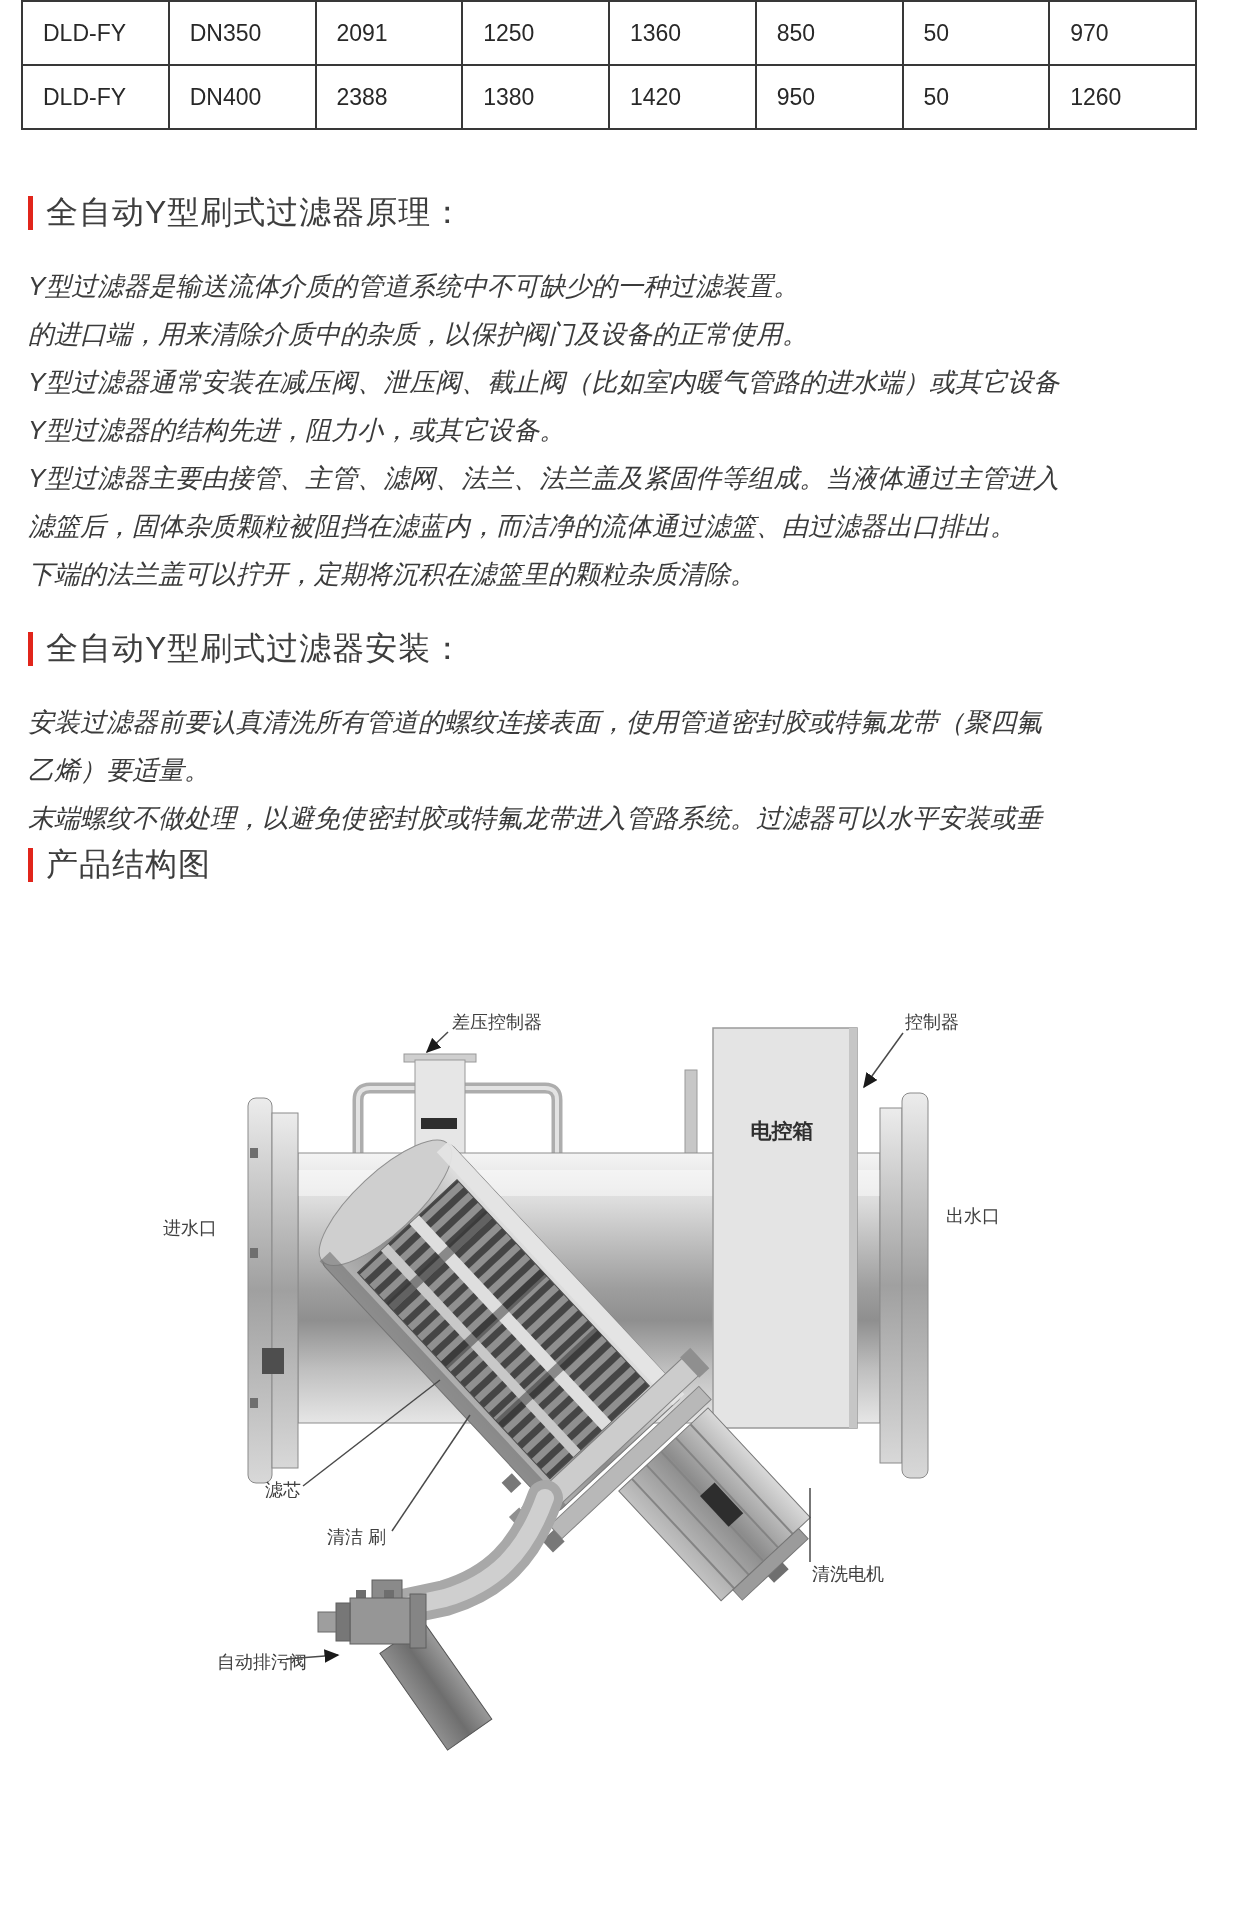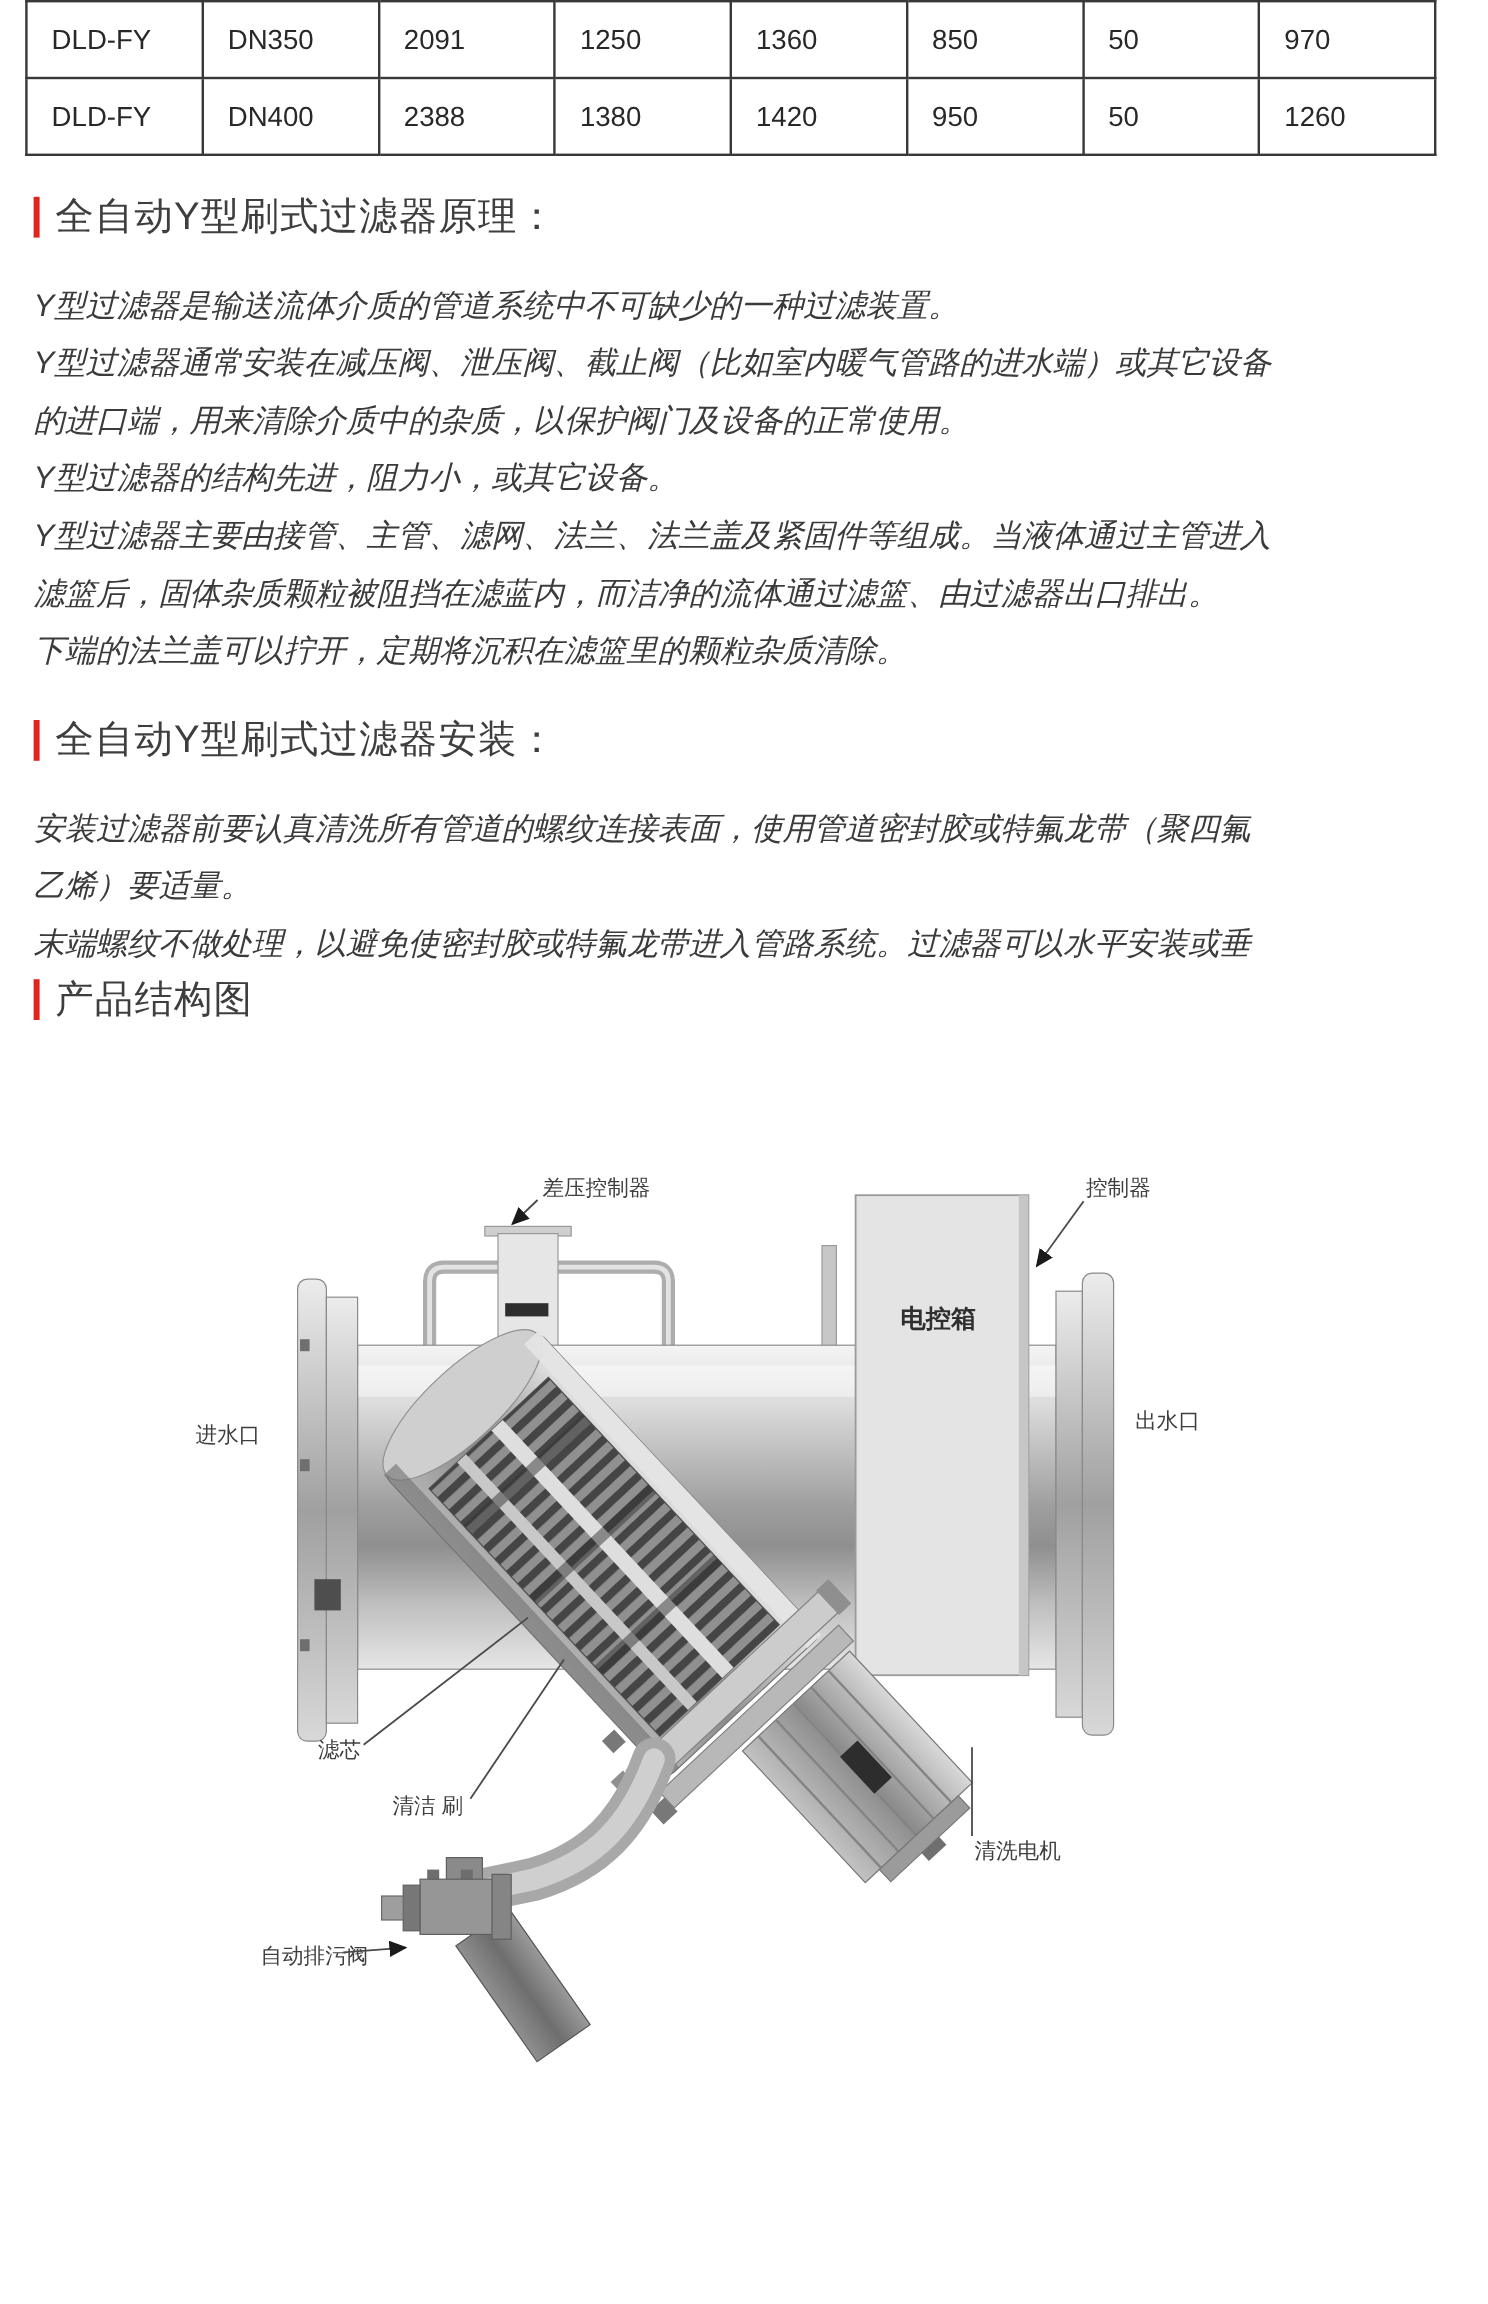--- a/index.html
+++ b/index.html
@@ -16,21 +16,21 @@
   }
   table.spec td {
     border:2px solid #383838; font-size:23px; color:#282828;
     padding:0 0 0 20px; vertical-align:middle; overflow:hidden; white-space:nowrap;
   }
   table.spec tr { height:64px; }
   
   .sec-head { display:flex; align-items:center; margin-left:28px; height:46px; }
   .bar { width:5px; height:34px; background:var(--accent); margin-right:13px; flex:0 0 auto; }
   .sec-title { font-size:32px; font-weight:500; color:#3e3e3e; letter-spacing:1px; white-space:nowrap; }
-  .h1 { margin-top:28px; }
+  .h1 { margin-top:60px; }
   .h2 { margin-top:28px; }
   .h3 { margin-top:0; }
   .para { margin:26px 0 0 28px; }
   .para .line { font-size:26px; line-height:48px; color:#3b3b3b; white-space:nowrap;font-style:italic; }
   
   .diagram-wrap { position:relative; width:1240px; height:890px; margin-top:10px; }
   .diagram-wrap svg { display:block; }
   svg text { font-family:"Liberation Sans", sans-serif; fill:#3f3f3f; font-size:18px; }
   svg text.boxlabel { font-size:21px; font-weight:bold; fill:#2f2f2f; }
   .leader { stroke:#4a4a4a; stroke-width:1.5; fill:none; }
@@ -65,22 +65,22 @@
     </tbody>
 </table>
 
 <div class="sec-head h1">
   <span class="bar"></span>
   <span class="sec-title">全自动Y型刷式过滤器原理：</span>
 </div>
 <div class="para">
 
 <div class="line">Y型过滤器是输送流体介质的管道系统中不可缺少的一种过滤装置。</div>
+    <div class="line">的进口端，用来清除介质中的杂质，以保护阀门及设备的正常使用。</div>
     <div class="line">Y型过滤器通常安装在减压阀、泄压阀、截止阀（比如室内暖气管路的进水端）或其它设备</div>
-    <div class="line">的进口端，用来清除介质中的杂质，以保护阀门及设备的正常使用。</div>
     <div class="line">Y型过滤器的结构先进，阻力小，或其它设备。</div>
     <div class="line">Y型过滤器主要由接管、主管、滤网、法兰、法兰盖及紧固件等组成。当液体通过主管进入</div>
     <div class="line">滤篮后，固体杂质颗粒被阻挡在滤蓝内，而洁净的流体通过滤篮、由过滤器出口排出。</div>
     <div class="line">下端的法兰盖可以拧开，定期将沉积在滤篮里的颗粒杂质清除。</div>
   </div>
 
 <div class="sec-head h2">
   <span class="bar"></span>
   <span class="sec-title">全自动Y型刷式过滤器安装：</span>
 </div>

